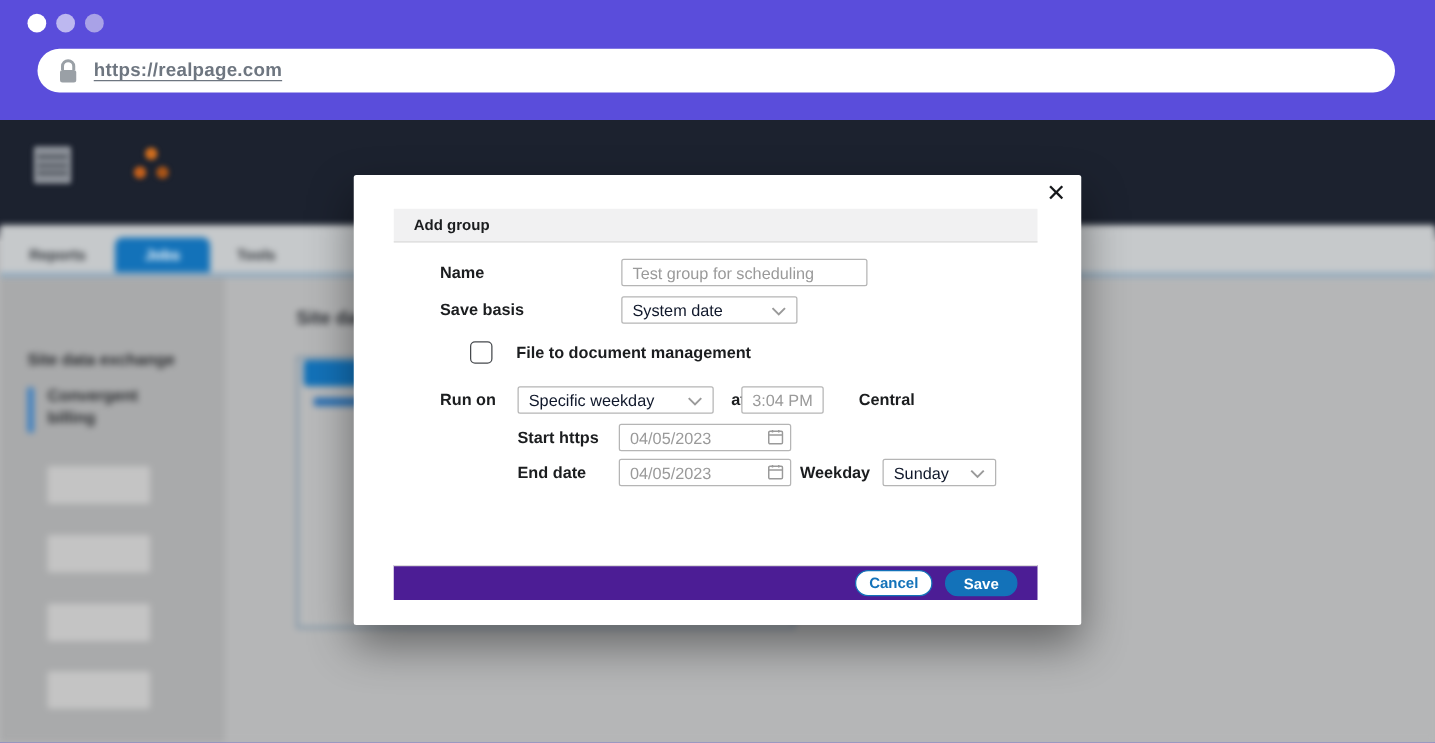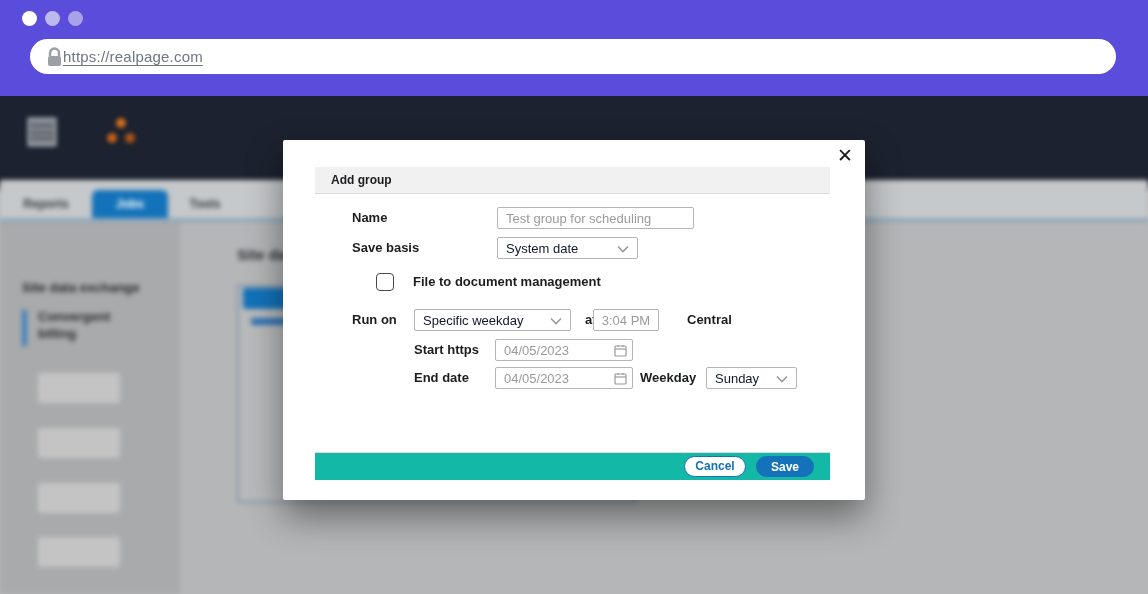--- a/index.html
+++ b/index.html
@@ -7,21 +7,21 @@
   .screen{position:absolute;inset:0;width:1148px;height:594px;}
 
   
   .chrome{position:absolute;top:0;left:0;width:1148px;height:96px;background:#5a4ddb;}
   .dot{position:absolute;top:11px;width:15px;height:15px;border-radius:50%;}
   .dot1{left:22px;background:#ffffff;}
   .dot2{left:45px;background:#bdb8f0;}
   .dot3{left:68px;background:#a9a2e7;}
   .urlbar{position:absolute;top:39px;left:30px;width:1086px;height:35px;background:#ffffff;border-radius:18px;display:flex;align-items:center;}
   .lock{margin-left:16px;width:17px;height:20px;position:relative;flex:0 0 auto;}
-  .url-text{font-size:15px;font-weight:400;color:#6e7680;text-decoration:underline;text-underline-offset:3px;letter-spacing:.2px;}
+  .url-text{margin-left:12px;font-size:15px;font-weight:700;color:#6e7680;text-decoration:underline;text-underline-offset:3px;letter-spacing:.2px;}
 
   
   .viewport{position:absolute;top:96px;left:0;width:1148px;height:498px;background:#b5b6b7;}
   .navbar{position:absolute;top:0;left:0;width:1148px;height:84px;background:#1c222f;}
   .navbar:after{content:"";position:absolute;left:0;right:0;bottom:-14px;height:14px;
     background:linear-gradient(#1c222f,rgba(28,34,47,0));}
   .nav-icons{filter:blur(2px);}
   .menu-sq{position:absolute;top:21px;left:27px;width:30px;height:30px;background:#8a8f97;border-radius:2px;
     display:flex;flex-direction:column;justify-content:space-evenly;padding:4px 3px;box-sizing:border-box;}
   .menu-sq i{display:block;height:3px;background:#565b63;border-radius:1px;}
@@ -61,21 +61,21 @@
   .tbx{position:absolute;height:22px;border:1px solid #b5b5b5;border-radius:2px;box-sizing:border-box;
     font-family:"Liberation Sans",sans-serif;font-size:13px;color:#9a9a9a;background:#fff;padding:0 8px;outline:none;}
   .sel{position:absolute;height:22px;border:1px solid #b5b5b5;border-radius:2px;box-sizing:border-box;background:#fff;
     display:flex;align-items:center;padding:0 8px;font-size:13px;color:#0f172a;cursor:pointer;}
   .sel .sv{flex:1;white-space:nowrap;overflow:hidden;}
   .chev{flex:0 0 auto;margin-left:6px;}
   .cbx{position:absolute;left:93px;top:133px;width:18px;height:18px;border:1.5px solid #46494d;border-radius:4px;background:#fff;box-sizing:border-box;cursor:pointer;}
   .cal{position:absolute;right:6px;top:4px;}
   .datewrap{position:absolute;height:22px;}
   .datewrap .tbx{left:0;top:0;width:100%;}
-  .m-footer{position:absolute;left:32px;top:312px;width:515px;height:28px;background:#14b8a6;border-top:1px solid #dcdcdc;box-sizing:border-box;
+  .m-footer{position:absolute;left:32px;top:312px;width:515px;height:28px;background:#4c1d95;border-top:1px solid #dcdcdc;box-sizing:border-box;
     display:flex;align-items:center;justify-content:flex-end;gap:10px;padding-right:16px;}
   .btn{height:21px;border-radius:11px;font-size:12px;font-weight:700;line-height:19px;text-align:center;cursor:pointer;box-sizing:border-box;font-family:"Liberation Sans",sans-serif;}
   .btn-cancel{width:62px;background:#ffffff;border:1px solid #1372b9;color:#1372b9;}
   .btn-save{width:58px;background:#1372b9;border:1px solid #1372b9;color:#ffffff;line-height:20px;}
 </style>
 </head>
 <body>
 
 <div class="screen">
 

